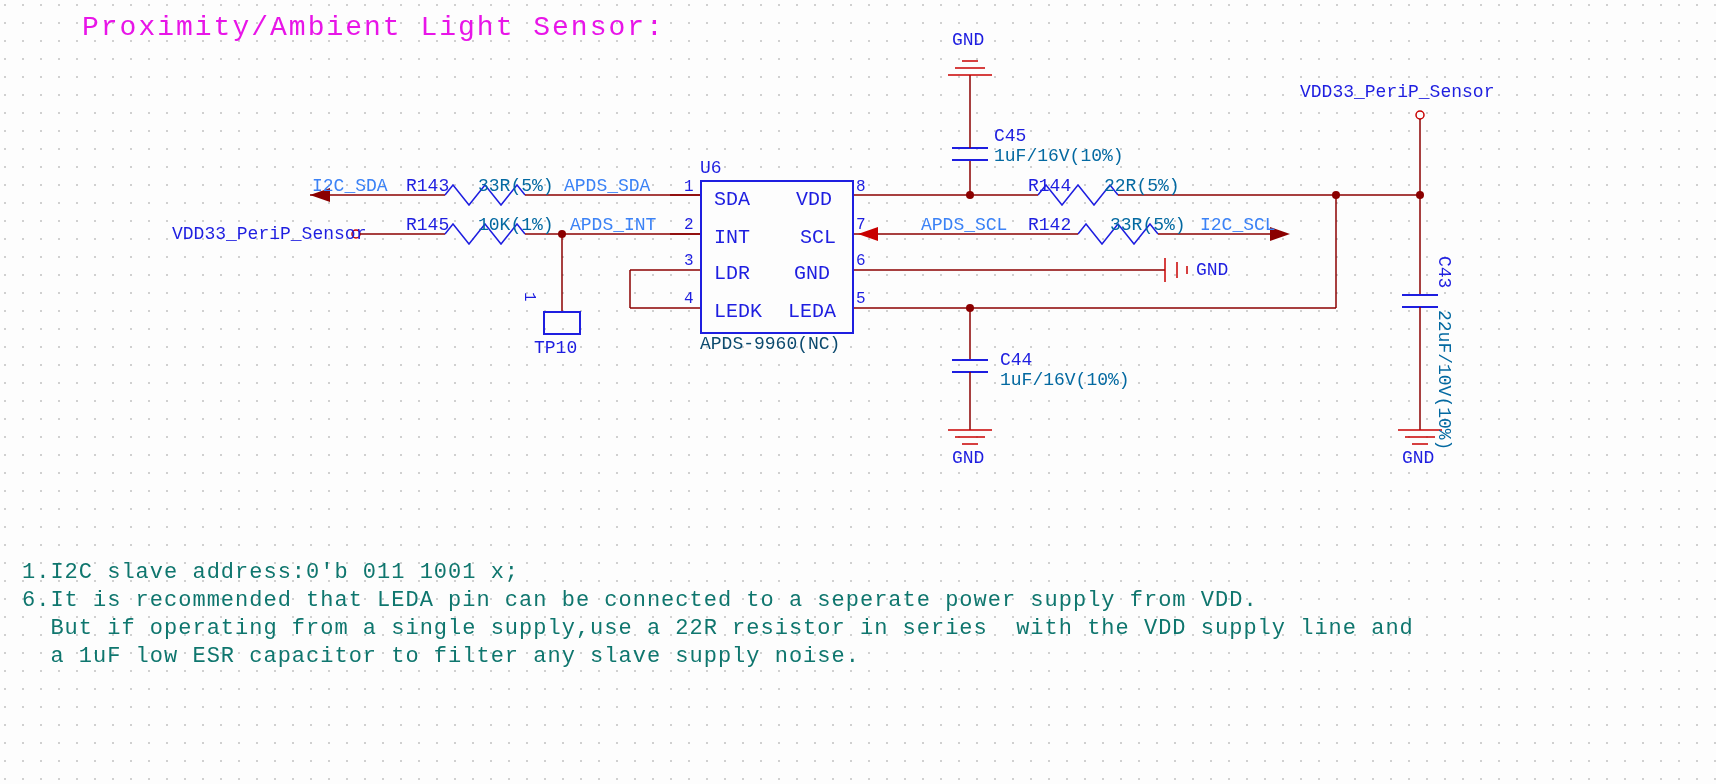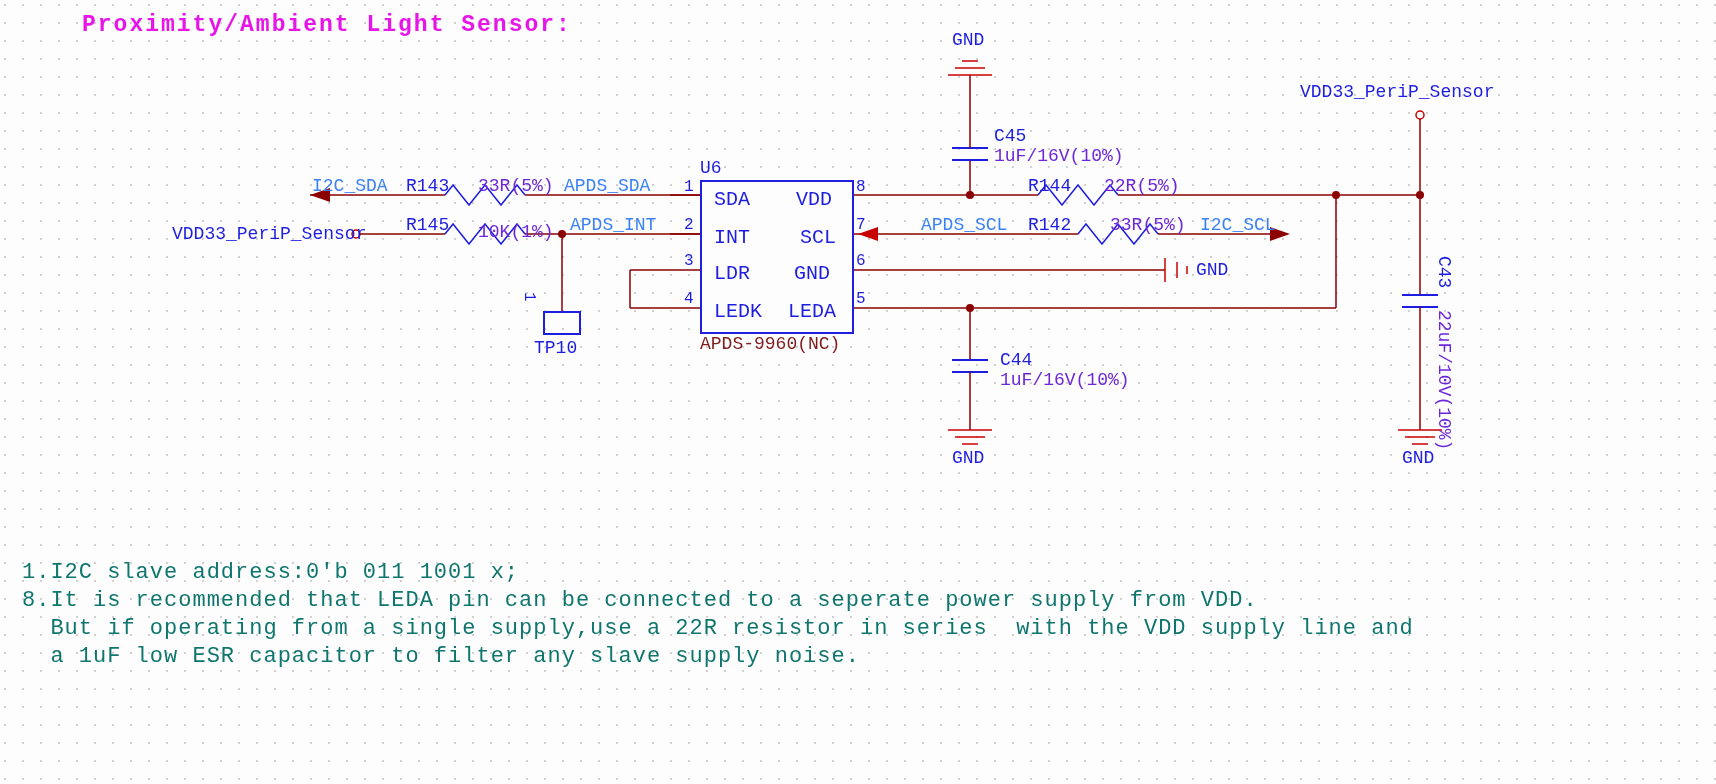--- a/index.html
+++ b/index.html
@@ -1,22 +1,22 @@
 <!DOCTYPE html>
 <html><head>
 <meta charset="utf-8">
 <style>
   html,body{margin:0;padding:0;width:1716px;height:784px;background:#fdfdfd;font-family:'Courier New',monospace;position:relative;overflow:hidden}
   body{background-image:radial-gradient(circle,#d0d0d0 1px,transparent 1px);background-size:18px 18px;background-position:-4px -4px}
   .abs{position:absolute}
-  .title{color:#e815e8;font-weight:bold;font-size:23px;letter-spacing:2px}
+  .title{color:#e815e8;font-weight:normal;font-size:28px;letter-spacing:2px}
   .netred{color:#3b82f6;font-size:18px}
   .refblue{color:#1e1ee0;font-size:18px}
-  .valblue{color:#6d28d9;font-size:18px}
-  .pngreen{color:#7f1d1d;font-size:18px}
+  .valblue{color:#0369a1;font-size:18px}
+  .pngreen{color:#0c4a6e;font-size:18px}
   .body-txt{color:#0f766e;font-size:22px;letter-spacing:1px;white-space:pre}
   .chip{border:2px solid #1e1ee0;background:#fdfdfd}
   .pin-lbl{color:#1e1ee0;font-size:20px}
   .pin-num{color:#1e1ee0;font-size:16px}
   .vert{writing-mode:vertical-rl;text-orientation:mixed}
   svg{position:absolute}
   .wire-maroon{stroke:#8b0000;stroke-width:1.5;fill:none}
   .junc{fill:#8b0000}
   .term{fill:none;stroke:#c80000;stroke-width:1.5}
   .gnd-sym{stroke:#c80000;stroke-width:1.5}
@@ -154,21 +154,21 @@
 <div class="abs netred" style="left:564px;top:176px">APDS_SDA</div>
 <div class="abs netred" style="left:570px;top:215px">APDS_INT</div>
 <div class="abs netred" style="left:921px;top:215px">APDS_SCL</div>
 <div class="abs netred" style="left:1200px;top:215px">I2C_SCL</div>
 <div class="abs refblue" style="left:172px;top:224px">VDD33_PeriP_Sensor</div>
 <div class="abs refblue" style="left:1300px;top:82px">VDD33_PeriP_Sensor</div>
 
 <div class="abs refblue" style="left:406px;top:176px">R143</div>
 <div class="abs valblue" style="left:478px;top:176px">33R(5%)</div>
 <div class="abs refblue" style="left:406px;top:215px">R145</div>
-<div class="abs valblue" style="left:478px;top:222px">10K(1%)</div>
+<div class="abs valblue" style="left:478px;top:215px">10K(1%)</div>
 <div class="abs refblue" style="left:1028px;top:176px">R144</div>
 <div class="abs valblue" style="left:1104px;top:176px">22R(5%)</div>
 <div class="abs refblue" style="left:1028px;top:215px">R142</div>
 <div class="abs valblue" style="left:1110px;top:215px">33R(5%)</div>
 
 <div class="abs refblue" style="left:994px;top:126px">C45</div>
 <div class="abs valblue" style="left:994px;top:146px">1uF/16V(10%)</div>
 <div class="abs refblue" style="left:1000px;top:350px">C44</div>
 <div class="abs valblue" style="left:1000px;top:370px">1uF/16V(10%)</div>
 <div class="abs refblue vert" style="left:1434px;top:256px">C43</div>
@@ -176,15 +176,15 @@
 
 <div class="abs refblue" style="left:534px;top:338px">TP10</div>
 <div class="abs pin-num vert" style="left:520px;top:292px">1</div>
 
 <div class="abs refblue" style="left:952px;top:30px">GND</div>
 <div class="abs refblue" style="left:1196px;top:260px">GND</div>
 <div class="abs refblue" style="left:952px;top:448px">GND</div>
 <div class="abs refblue" style="left:1402px;top:448px">GND</div>
 
 <div class="abs body-txt" style="left:22px;top:560px">1.I2C slave address:0'b 011 1001 x;</div>
-<div class="abs body-txt" style="left:22px;top:588px">8.It is recommended that LEDA pin can be connected to a seperate power supply from VDD.</div>
+<div class="abs body-txt" style="left:22px;top:588px">6.It is recommended that LEDA pin can be connected to a seperate power supply from VDD.</div>
 <div class="abs body-txt" style="left:22px;top:616px">  But if operating from a single supply,use a 22R resistor in series  with the VDD supply line and</div>
 <div class="abs body-txt" style="left:22px;top:644px">  a 1uF low ESR capacitor to filter any slave supply noise.</div>
 
 </body></html>

